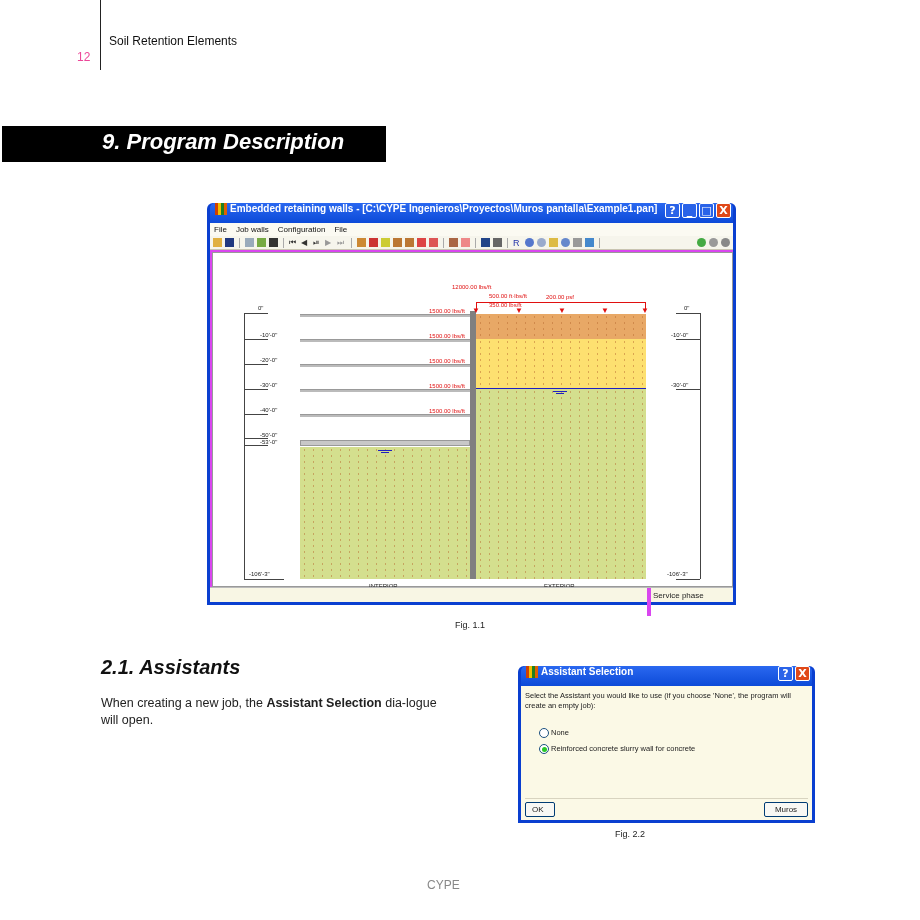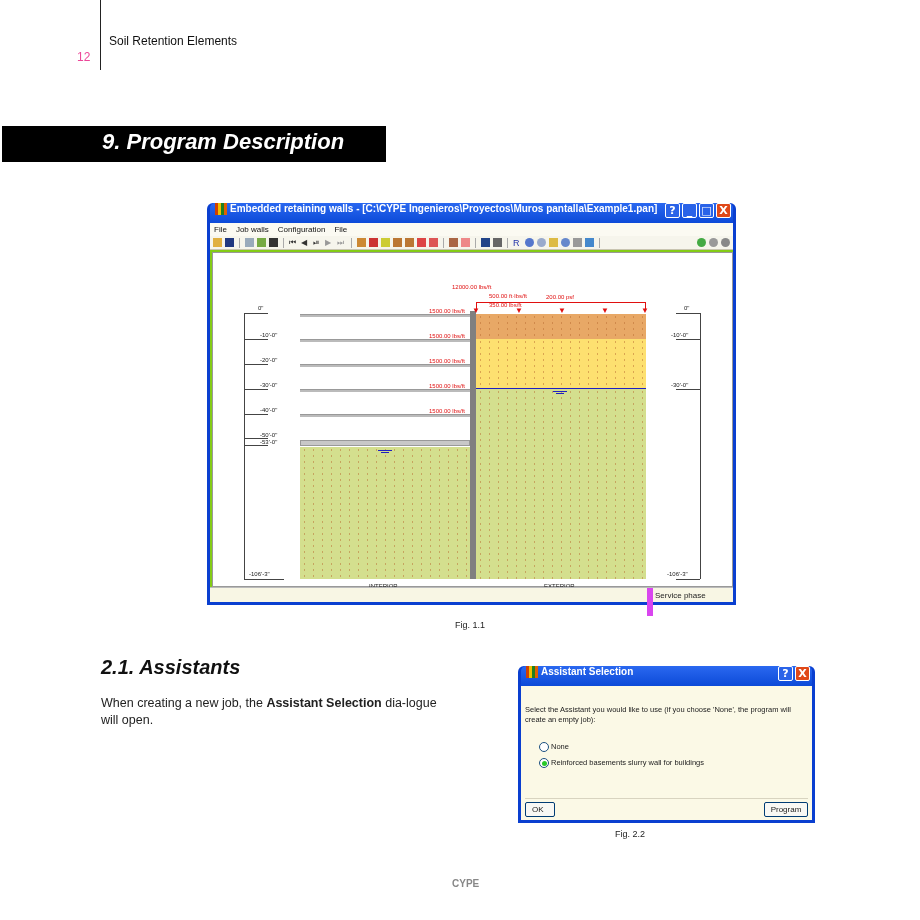--- a/index.html
+++ b/index.html
@@ -11,46 +11,46 @@
   .running{left:109px;top:34px;font-size:12px;color:#111}
   .chapter-bar{left:2px;top:126px;width:384px;height:36px;background:#000}
   .chapter-title{left:102px;top:129px;font-size:22px;font-weight:bold;font-style:italic;color:#fff}
   
   .win{left:207px;top:203px;width:529px;height:402px;background:#0a3fd0;border-radius:6px 6px 0 0;padding:0 3px 3px 3px}
   .titlebar{height:20px;background:linear-gradient(#2a68f0,#0c4ad8);color:#fff;font-size:10px;font-weight:bold;display:flex;align-items:flex-start;padding-left:5px;border-radius:5px 5px 0 0}
   .appicon{width:12px;height:12px;margin-right:3px;background:linear-gradient(90deg,#d04000 0 25%,#f0c000 25% 50%,#208020 50% 75%,#e06000 75%)}
   .tbtns{margin-left:auto;display:flex;gap:2px;padding-right:2px}
   .tb{width:15px;height:15px;border:1px solid #fff;border-radius:2px;background:#2a63e8;color:#fff;font-size:11px;display:flex;align-items:center;justify-content:center;font-weight:bold;font-family:"DejaVu Sans",sans-serif}
   .tb.close{background:#e04818}
-  .inner{background:#84cc16;height:379px;position:relative}
+  .inner{background:#d946ef;height:379px;position:relative}
   .menubar{height:13px;display:flex;gap:9px;font-size:8px;padding-left:4px;align-items:center;background:#fbfaf2}
   .toolbar{height:14px;display:flex;align-items:center;gap:3px;padding-left:3px;border-bottom:1px solid #c8c4b0;background:#f6f5ec}
   .ti{width:9px;height:9px;display:inline-block}
   .sep{width:1px;height:10px;background:#aaa;margin:0 2px}
   .canvas{position:absolute;left:2px;top:29px;width:521px;height:335px;background:#fff;border:1px solid #999}
   .statusbar{position:absolute;left:0;right:0;bottom:0;height:15px;background:#f8f6e4;border-top:1px solid #bbb;font-size:8px}
-  .status-cell{position:absolute;right:0;top:0;width:86px;height:28px;border-left:6px solid #d946ef;padding:3px 2px;color:#222}
+  .status-cell{position:absolute;right:0;top:0;width:86px;height:28px;border-left:4px solid #d946ef;padding:3px 2px;color:#222}
   .lbl{font-size:6px;color:#222;position:absolute;white-space:nowrap}
   .red{color:#e01010}
   .slab{position:absolute;height:3px;background:#bbb;border-top:1px solid #999}
   .dots{background-image:radial-gradient(#b86a30 0.7px,transparent 0.8px);background-size:9px 6px}
   
   .cap{font-size:9px;color:#222}
   
   .sec-title{left:101px;top:656px;font-size:20px;font-weight:bold;font-style:italic}
   .para{left:101px;top:695px;width:340px;font-size:12.5px;line-height:17px;color:#222}
   
   .dlg{left:518px;top:666px;width:297px;height:157px;background:#0a3fd0;border-radius:6px 6px 0 0;padding:0 3px 3px 3px}
   .dlg .titlebar{height:20px;font-size:10px}
   .dbody{background:#fbf9e6;height:134px;padding:3px 4px;font-size:7.5px;color:#222;line-height:9.5px;position:relative}
   .radio{display:flex;align-items:center;gap:2px;margin-left:14px;height:16px}
   .rc{width:10px;height:10px;border:1px solid #1c5180;border-radius:50%;background:#fff;display:flex;align-items:center;justify-content:center}
   .rc.on::after{content:"";width:5px;height:5px;border-radius:50%;background:#28c828}
   .dbtn{position:absolute;bottom:3px;height:15px;border:1px solid #003c74;border-radius:2px;background:#f8f8f4;font-size:8px;display:flex;align-items:center;padding:0 6px}
-  .footer{left:452px;top:878px;font-size:10px;font-weight:bold;color:#888}
+  .footer{left:427px;top:878px;font-size:12px;font-weight:normal;color:#888}
 </style>
 </head>
 <body>
 
 <div class="abs vrule"></div>
 <div class="abs pagenum">12</div>
 <div class="abs running">Soil Retention Elements</div>
 
 <div class="abs chapter-bar"></div>
 <div class="abs chapter-title">9. Program Description</div>
@@ -202,32 +202,32 @@
 <div class="abs dlg">
   <div class="titlebar">
     <span class="appicon"></span>
     <span>Assistant Selection</span>
     <div class="tbtns">
       <span class="tb">?</span>
       <span class="tb close">X</span>
     </div>
   </div>
   <div class="dbody">
-    <div style="margin-top:16px">Select the Assistant you would like to use (if you choose 'None', the program will create an empty job):</div>
+    <div style="margin-top:2px">Select the Assistant you would like to use (if you choose 'None', the program will create an empty job):</div>
     <div style="margin-top:15px">
       <div class="radio">
           <span class="rc"></span>
           <span>None</span>
         </div>
       <div class="radio">
           <span class="rc on"></span>
-          <span>Reinforced basements slurry wall for buildings</span>
+          <span>Reinforced concrete slurry wall for concrete</span>
         </div>
     </div>
     <div style="position:absolute;left:4px;right:4px;bottom:21px;height:1px;background:#d8d4c0"></div>
     <div class="dbtn" style="left:4px;width:30px">OK</div>
-    <div class="dbtn" style="right:4px;width:44px;justify-content:center">Program</div>
+    <div class="dbtn" style="right:4px;width:44px;justify-content:center">Muros</div>
   </div>
 </div>
 
 <div class="abs cap" style="left:615px;top:829px">Fig. 2.2</div>
 
 <div class="abs footer">CYPE</div>
 
 </body></html>

